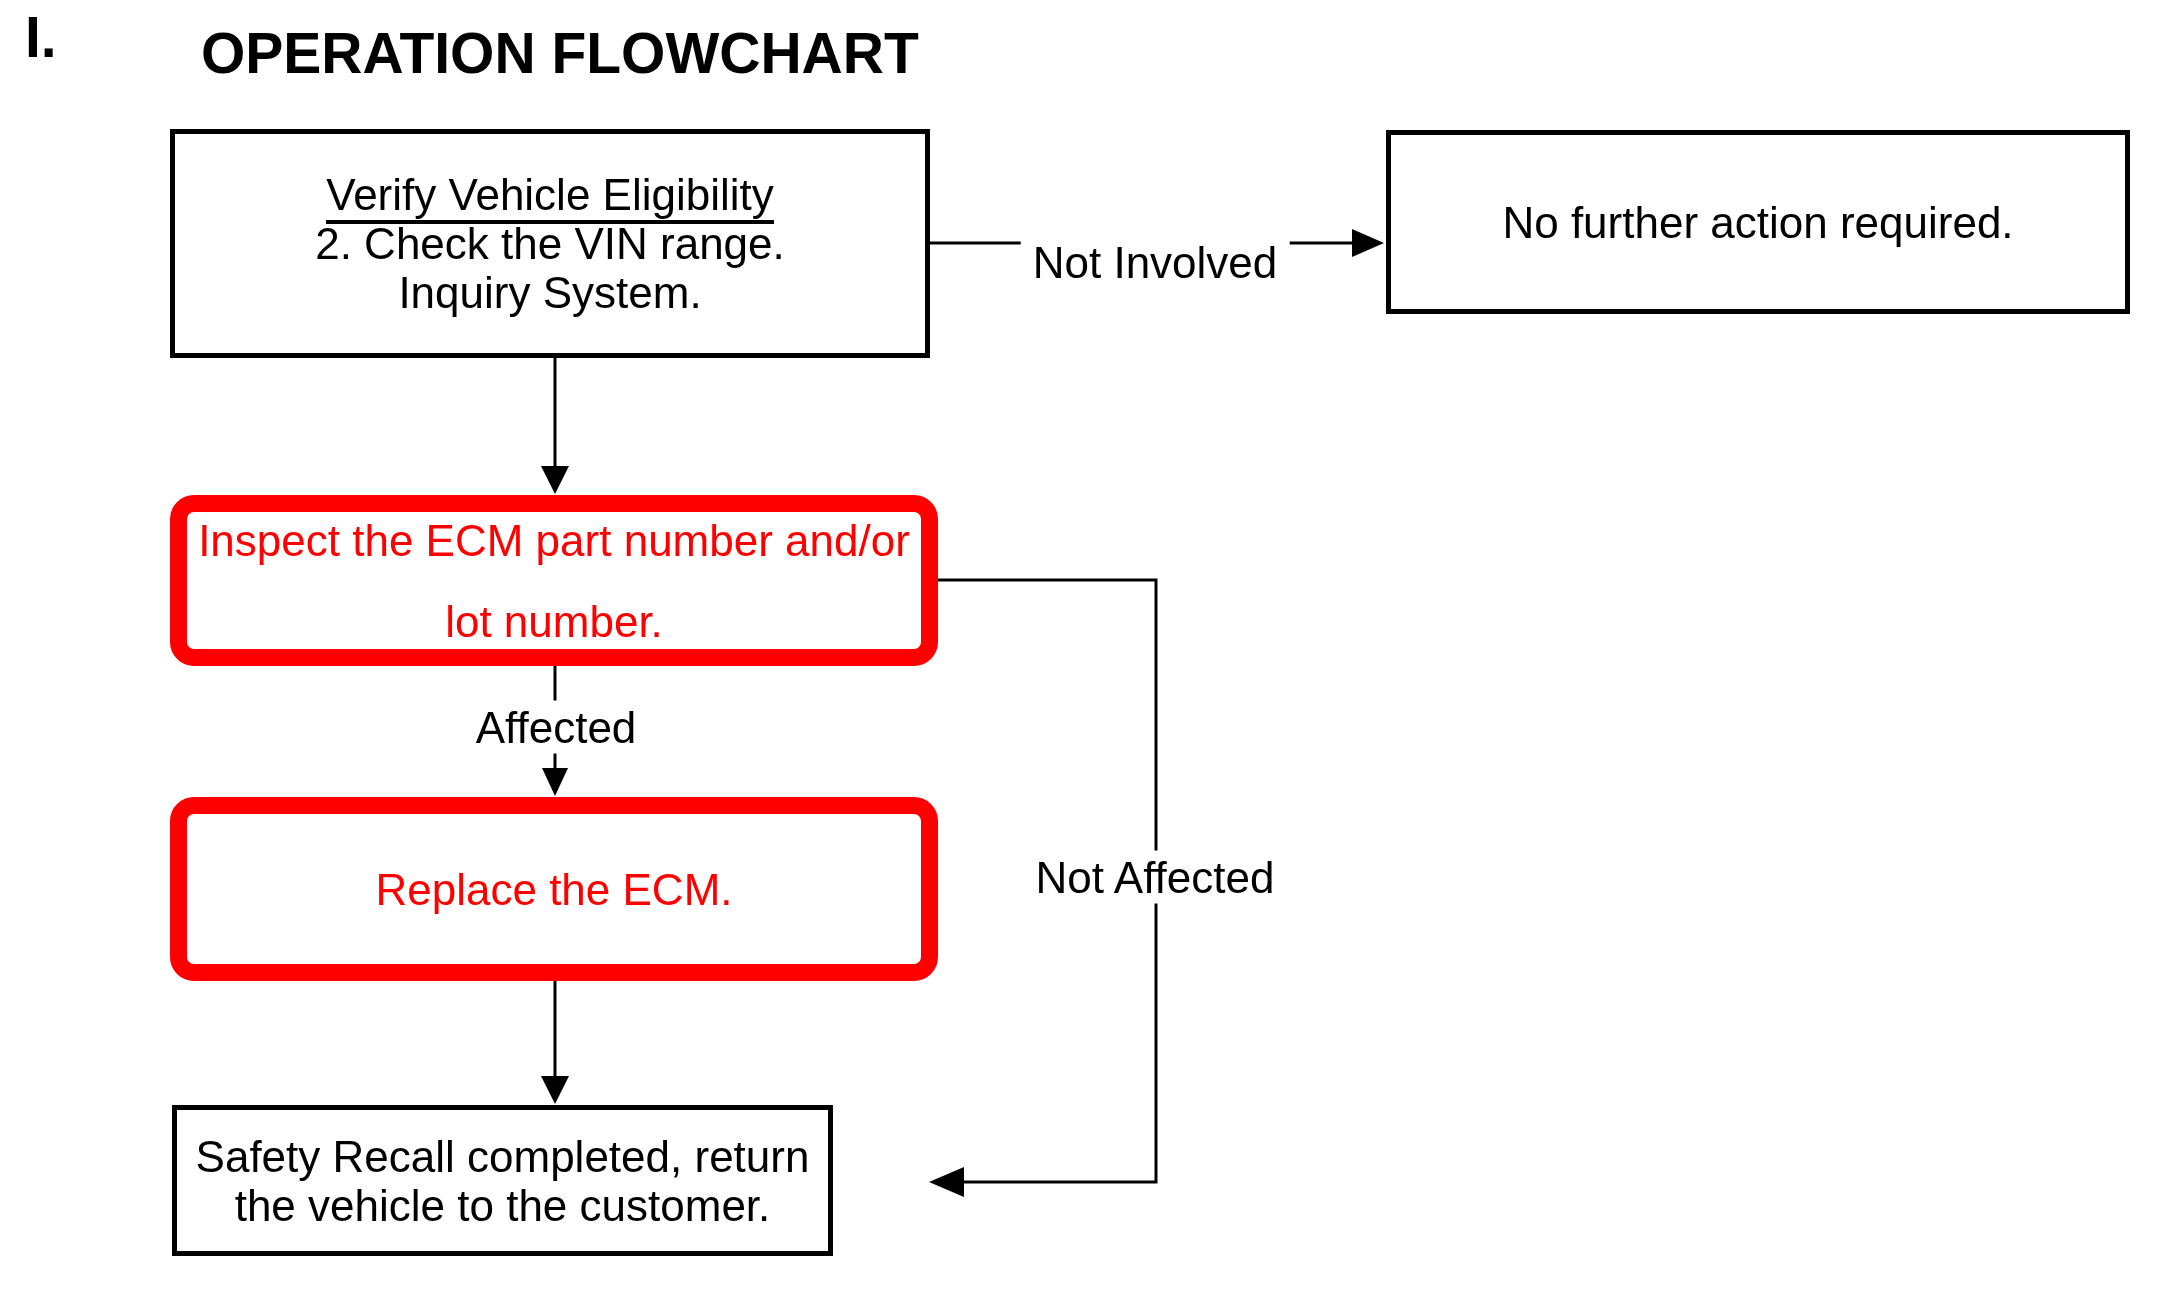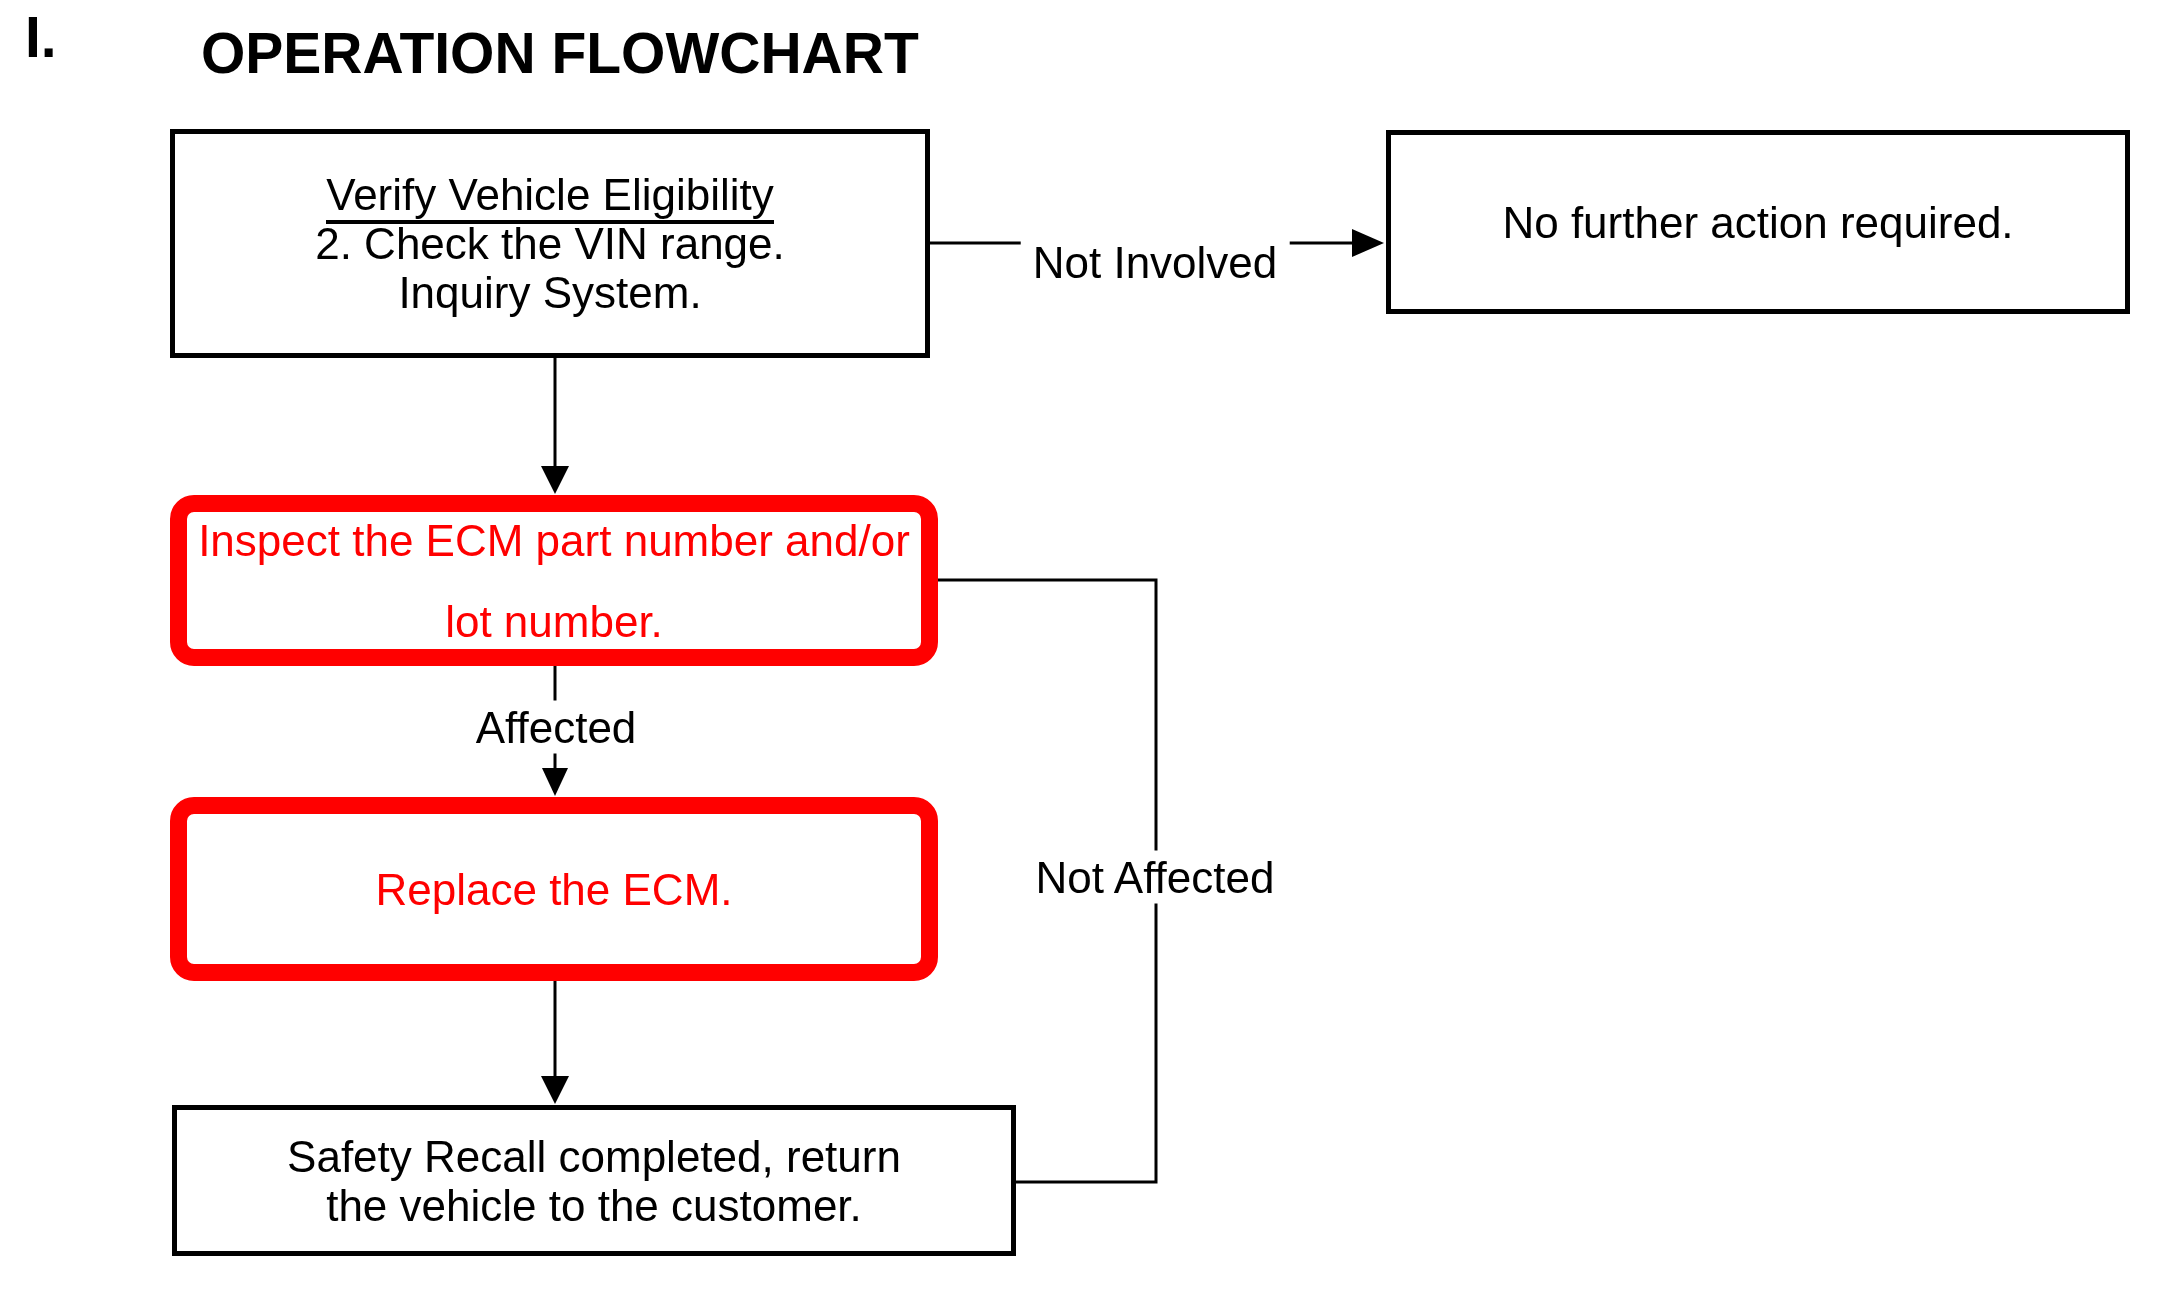--- a/index.html
+++ b/index.html
@@ -43,21 +43,21 @@
     font-size: 44px;
     line-height: 49px;
   }
   .box-black { border: 5px solid #000000; }
   .box-red   { border: 17px solid #FF0000; border-radius: 24px; color: #FF0000; gap: 32px; }
 
   .node-verify   { left: 170px;  top: 129px;  width: 760px; height: 229px; }
   .node-noaction { left: 1386px; top: 130px;  width: 744px; height: 184px; }
   .node-inspect  { left: 170px;  top: 495px;  width: 768px; height: 171px; }
   .node-replace  { left: 170px;  top: 797px;  width: 768px; height: 184px; }
-  .node-safety   { left: 172px;  top: 1105px; width: 844px; height: 151px; }
+  .node-safety   { left: 172px;  top: 1105px; width: 661px; height: 151px; }
 
   .u-line { border-bottom: 4px solid #000000; padding-bottom: 1px; }
 
   
   .edge-label {
     position: absolute;
     transform: translate(-50%, -50%);
     background: #ffffff;
     padding: 2px 12px;
     font-size: 44px;

